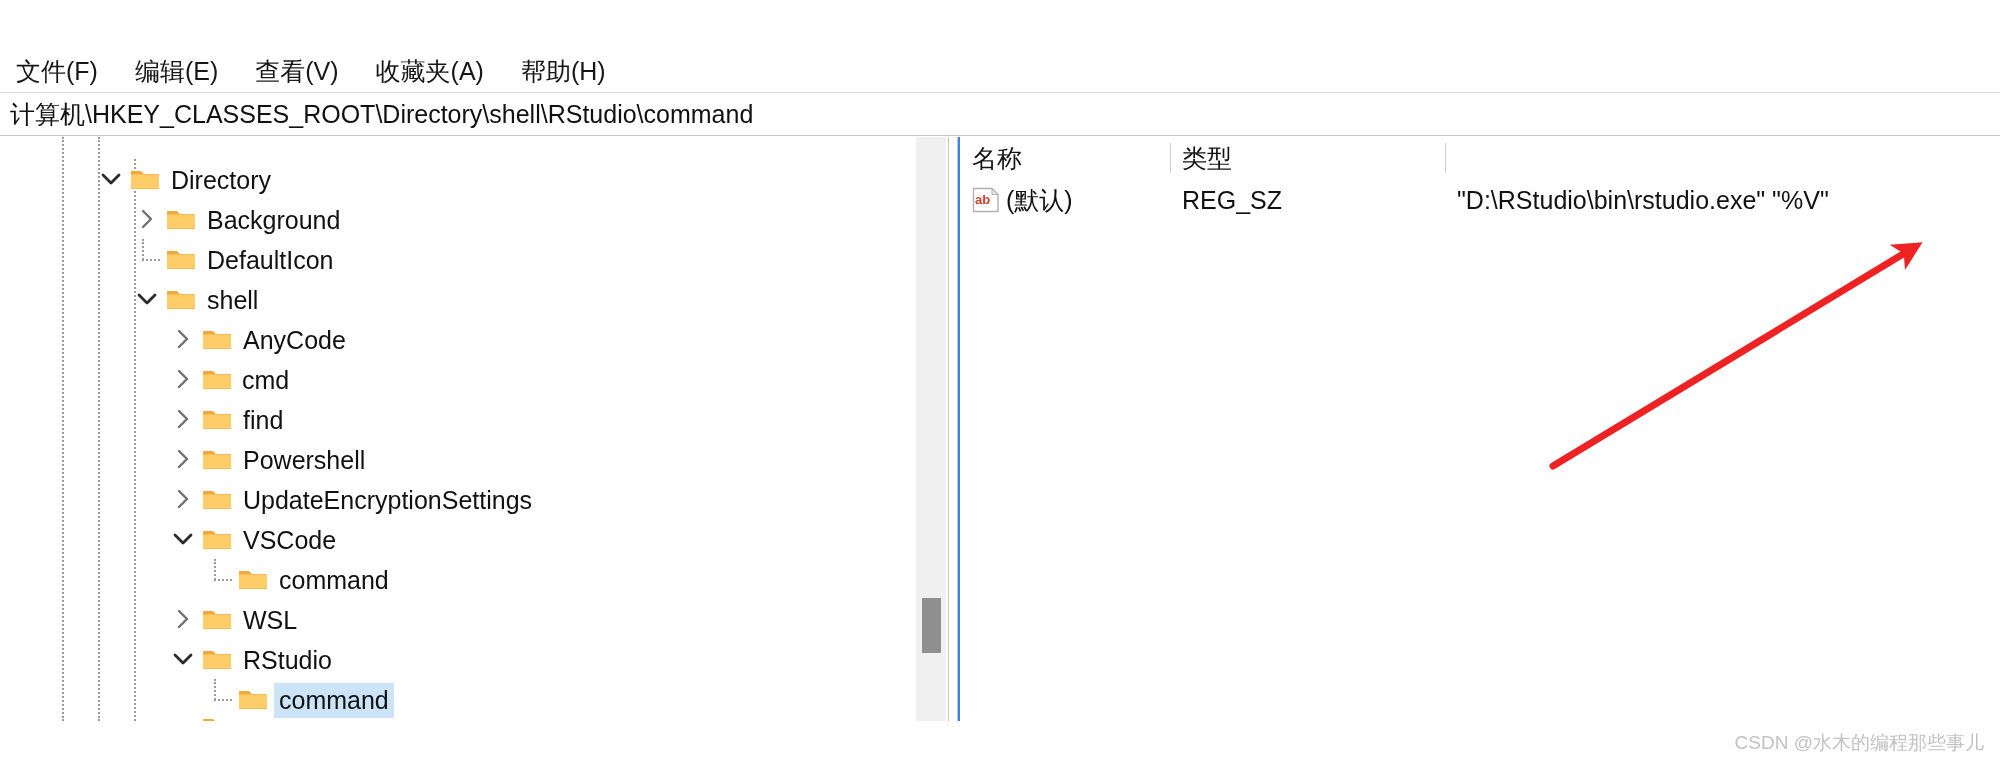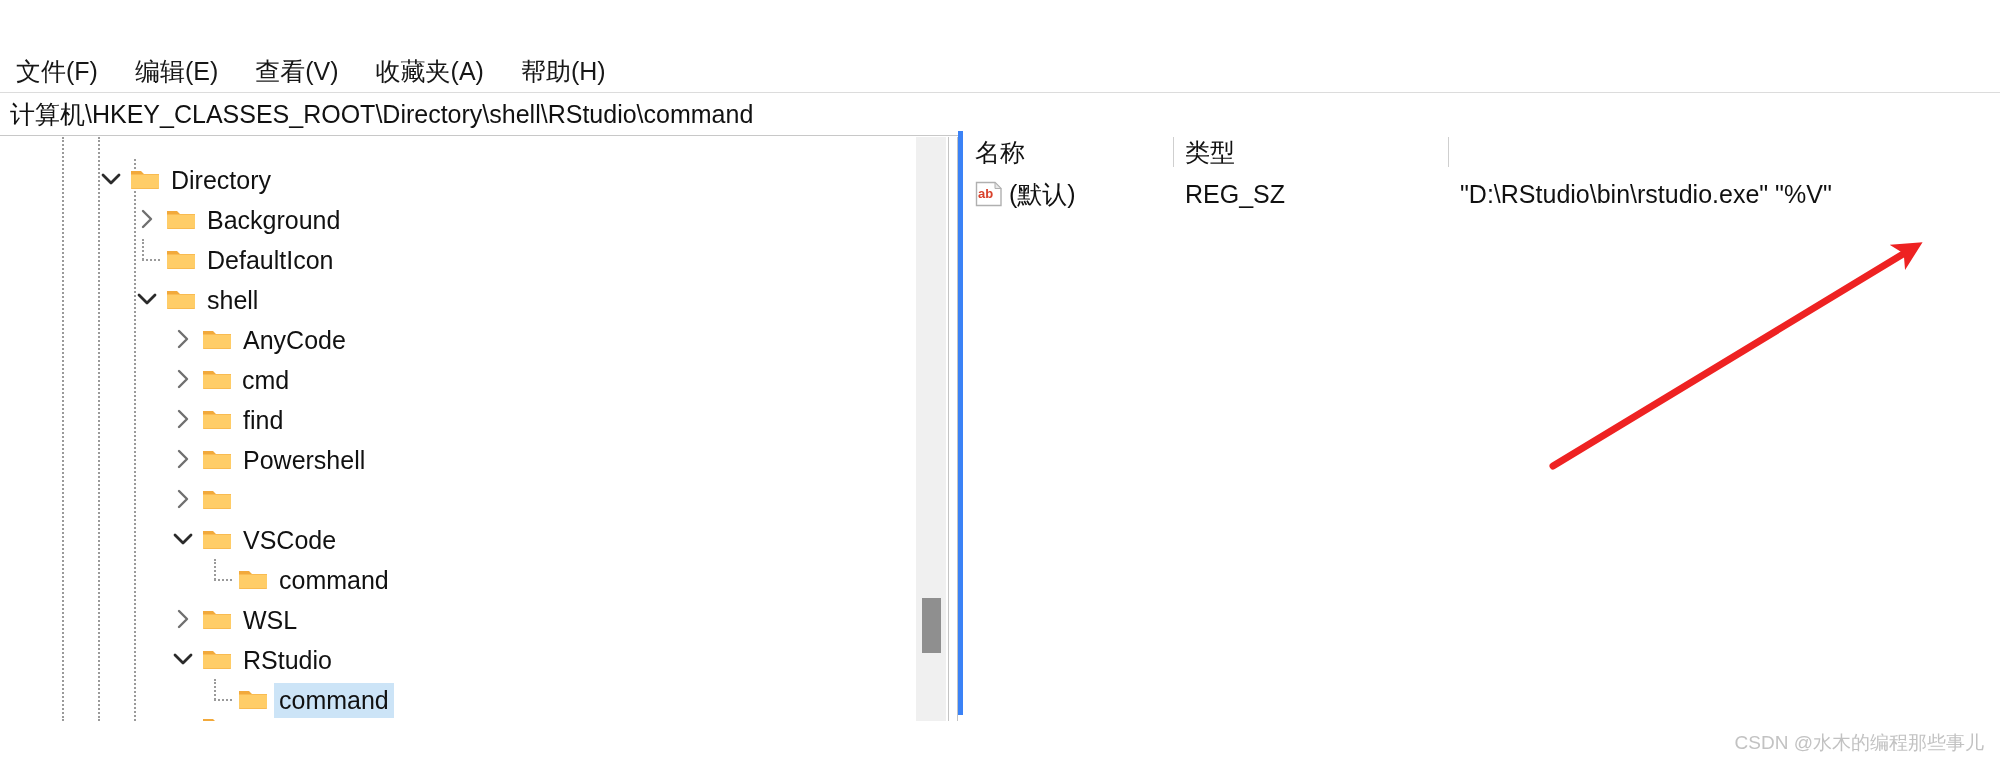--- a/index.html
+++ b/index.html
@@ -56,22 +56,22 @@
   
   .tree-pane {
     position: absolute; left: 0; top: 137px; width: 948px; height: 584px;
     background: #ffffff; overflow: hidden;
   }
   .splitter {
     position: absolute; left: 948px; top: 137px; width: 10px; height: 584px;
     background: #ffffff; border-left: 1px solid #c4c4c4; border-right: 1px solid #c4c4c4;
   }
   .list-pane {
-    position: absolute; left: 958px; top: 131px; width: 1042px; height: 584px;
-    background: #ffffff; border-left: 5px solid #3b82f6; text-decoration: underline;
+    position: absolute; left: 958px; top: 137px; width: 1042px; height: 584px;
+    background: #ffffff; border-left: 2px solid #3b82f6; text-decoration: underline;
   }
 
   
   .tree-row {
     position: absolute; left: 0; height: 40px; width: 948px;
     display: flex; align-items: center; white-space: nowrap;
   }
   .twisty {
     position: absolute; width: 26px; height: 26px;
   }
@@ -248,20 +248,21 @@
         <div class="tree-row" style="top: 342px;">
           <span class="twisty" style="left:170px; top:7px;">
             <svg width="26" height="26" viewBox="0 0 26 26">
               <path d="M9 5 L17 13 L9 21" fill="none" stroke="#6f6f6f" stroke-width="2.4" stroke-linecap="round" stroke-linejoin="round"></path>
             </svg>
           </span>
           <span class="folder" style="left:202px; top:8px;"><svg width="30" height="24" viewBox="0 0 30 24">
               <path d="M1 4 h10 l3 3 h15 v14 a1 1 0 0 1 -1 1 h-26 a1 1 0 0 1 -1 -1 z" fill="#f2a93b"></path>
               <path d="M1 7.5 h28 v13 a1 1 0 0 1 -1 1 h-26 a1 1 0 0 1 -1 -1 z" fill="#ffcd68"></path>
             </svg></span>
+          <span class="node-label" style="left:238px; top:4px;">UpdateEncryptionSettings</span>
         </div>
         <div class="tree-row" style="top: 382px;">
           <span class="twisty" style="left:170px; top:7px;">
             <svg width="26" height="26" viewBox="0 0 26 26">
               <path d="M5 9 L13 17 L21 9" fill="none" stroke="#2b2b2b" stroke-width="2.8" stroke-linecap="round" stroke-linejoin="round"></path>
             </svg>
           </span>
           <span class="folder" style="left:202px; top:8px;"><svg width="30" height="24" viewBox="0 0 30 24">
               <path d="M1 4 h10 l3 3 h15 v14 a1 1 0 0 1 -1 1 h-26 a1 1 0 0 1 -1 -1 z" fill="#f2a93b"></path>
               <path d="M1 7.5 h28 v13 a1 1 0 0 1 -1 1 h-26 a1 1 0 0 1 -1 -1 z" fill="#ffcd68"></path>

